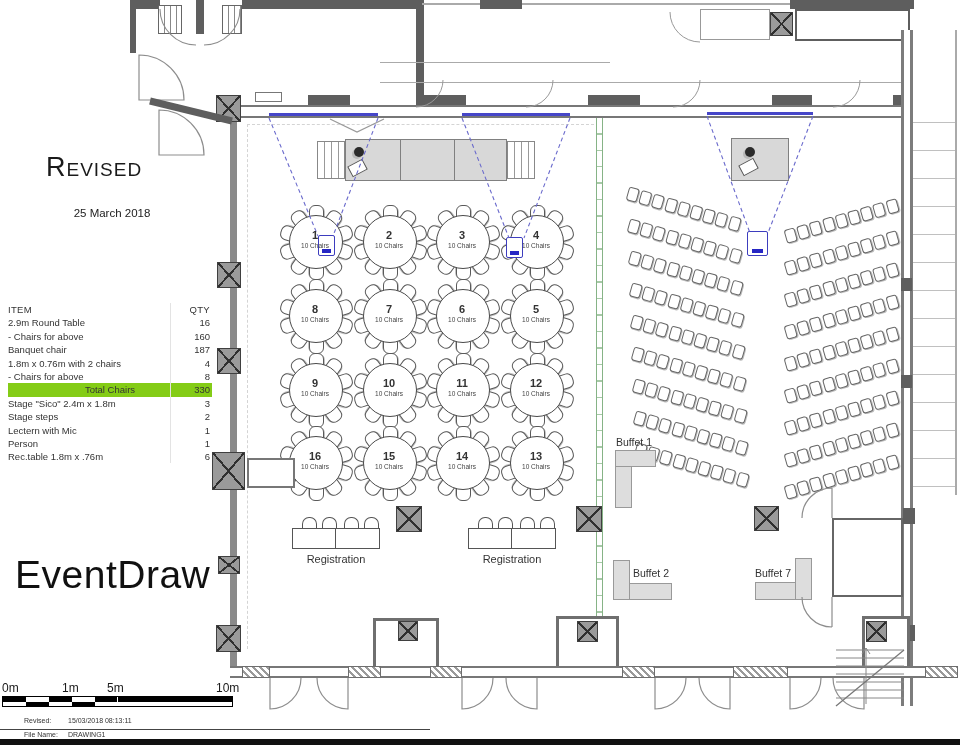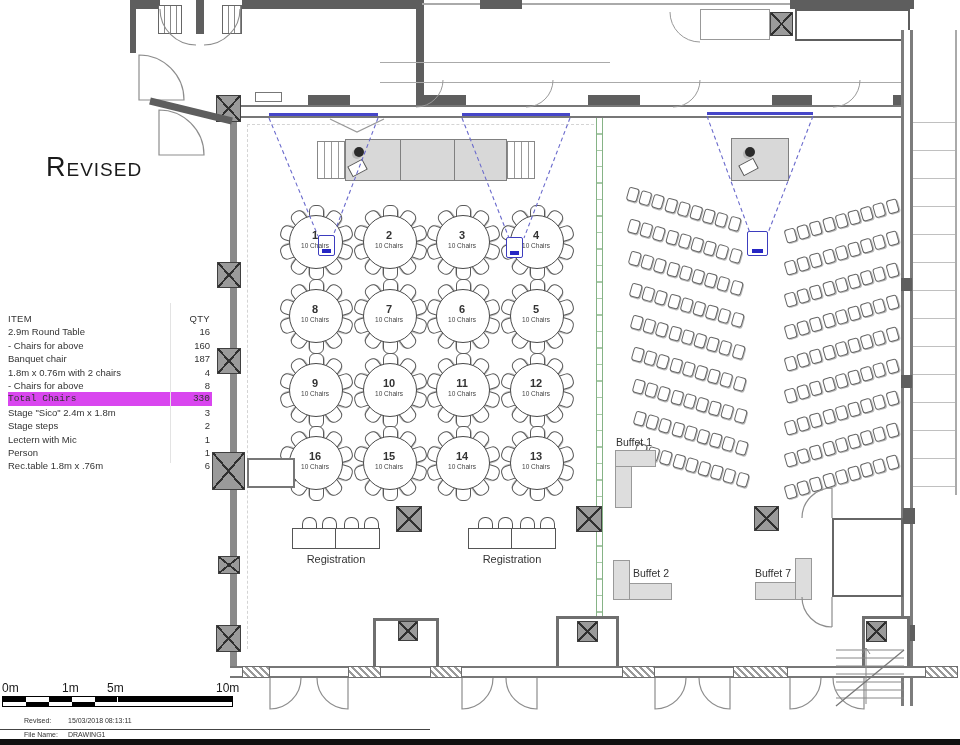--- a/index.html
+++ b/index.html
@@ -50,22 +50,22 @@
   .door-rect{position:absolute;background:#fff;border:2px solid #777;box-sizing:border-box;}
   .vestibule{position:absolute;box-sizing:border-box;border:3px solid #6f6f6f;border-bottom:none;background:#fff;}
   .thin{position:absolute;background:#aaa;}
   .ticks-right{position:absolute;background:repeating-linear-gradient(180deg,transparent 0 27px,#c0c0c0 27px 28px);}
   
   #title{position:absolute;left:46px;top:152px;font-size:27px;font-variant:small-caps;letter-spacing:1px;color:#1a1a1a;}
   #subtitle{position:absolute;left:8px;top:206px;width:208px;text-align:center;font-size:11.5px;line-height:15.5px;color:#222;}
   #items{position:absolute;left:8px;top:303px;width:204px;font-size:9.5px;color:#333;}
   .it-row{height:13.4px;line-height:13.4px;position:relative;white-space:nowrap;}
   .it-row .qty{position:absolute;right:2px;top:0;}
-  .it-row.hdr{letter-spacing:0.3px;margin-top:9px;}
-  .it-row.total{background:#d946ef;font-family:Liberation Mono, monospace;}
+  .it-row.hdr{letter-spacing:0.3px;}
+  .it-row.total{background:#84cc16;text-align:center;}
   #items-vline{position:absolute;left:170px;top:303px;width:1px;height:160px;background:#e3e3e3;}
   #watermark{position:absolute;left:15px;top:553px;font-size:39px;color:#111;letter-spacing:0.5px;}
   
   #scalebar{position:absolute;left:2px;top:681px;width:240px;}
   .sc-label{position:absolute;top:0;font-size:12px;color:#1a1a1a;}
   #sc-bar{position:absolute;top:15px;left:0;width:231px;height:11px;border:1px solid #000;box-sizing:border-box;}
   .sc-cell{position:absolute;}
   
   .foot-label{position:absolute;font-size:7px;color:#333;}
   .foot-val{position:absolute;font-size:7px;color:#333;}
@@ -73,36 +73,38 @@
   #bottom-bar{position:absolute;left:0;top:739px;width:960px;height:6px;background:#111;}
   svg.overlay{position:absolute;left:0;top:0;pointer-events:none;}
 </style>
 </head>
 <body>
 
 <div id="app">
 
   <div id="title">Revised</div>
   <div id="subtitle">
+    <div>25 March 2018</div>
   </div>
   <div id="items">
       <div class="it-row hdr"><span>ITEM</span><span class="qty">QTY</span></div>
       <div class="it-row"><span>2.9m Round Table</span><span class="qty">16</span></div>
       <div class="it-row"><span>- Chairs for above</span><span class="qty">160</span></div>
       <div class="it-row"><span>Banquet chair</span><span class="qty">187</span></div>
       <div class="it-row"><span>1.8m x 0.76m with 2 chairs</span><span class="qty">4</span></div>
       <div class="it-row"><span>- Chairs for above</span><span class="qty">8</span></div>
       <div class="it-row total"><span>Total Chairs</span><span class="qty">330</span></div>
       <div class="it-row"><span>Stage "Sico" 2.4m x 1.8m</span><span class="qty">3</span></div>
       <div class="it-row"><span>Stage steps</span><span class="qty">2</span></div>
       <div class="it-row"><span>Lectern with Mic</span><span class="qty">1</span></div>
       <div class="it-row"><span>Person</span><span class="qty">1</span></div>
       <div class="it-row"><span>Rec.table 1.8m x .76m</span><span class="qty">6</span></div>
     </div>
   <div id="items-vline"></div>
+  <div id="watermark">EventDraw</div>
 
   <div class="wall-dark" style="left:130px;top:0;width:30px;height:9px"></div>
   <div class="winbox" style="left:158px;top:5px;width:24px;height:29px"></div>
   <div class="wall-dark" style="left:196px;top:0;width:8px;height:34px"></div>
   <div class="winbox" style="left:222px;top:5px;width:20px;height:29px"></div>
   <div class="wall-dark" style="left:242px;top:0;width:178px;height:9px"></div>
   <div class="wall-dark" style="left:416px;top:0;width:8px;height:106px"></div>
   <div class="thin" style="left:422px;top:3px;width:370px;height:2px"></div>
   <div class="wall-dark" style="left:480px;top:0;width:42px;height:9px"></div>
   <div class="wall-dark" style="left:790px;top:0;width:124px;height:9px"></div>

